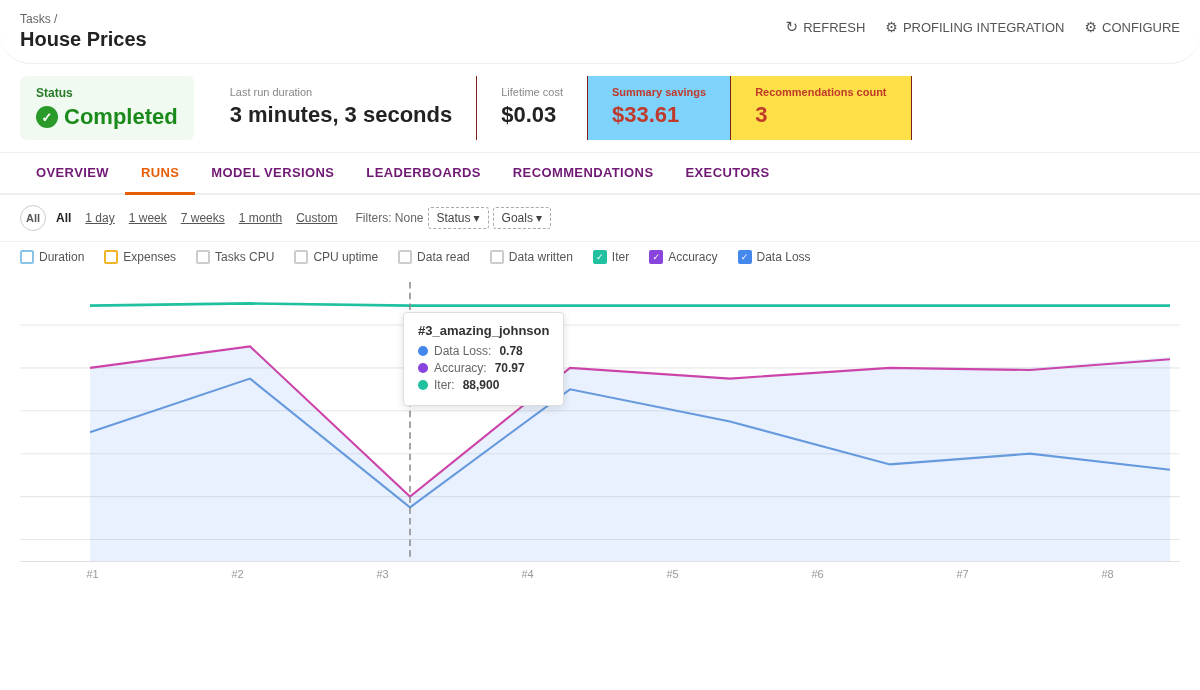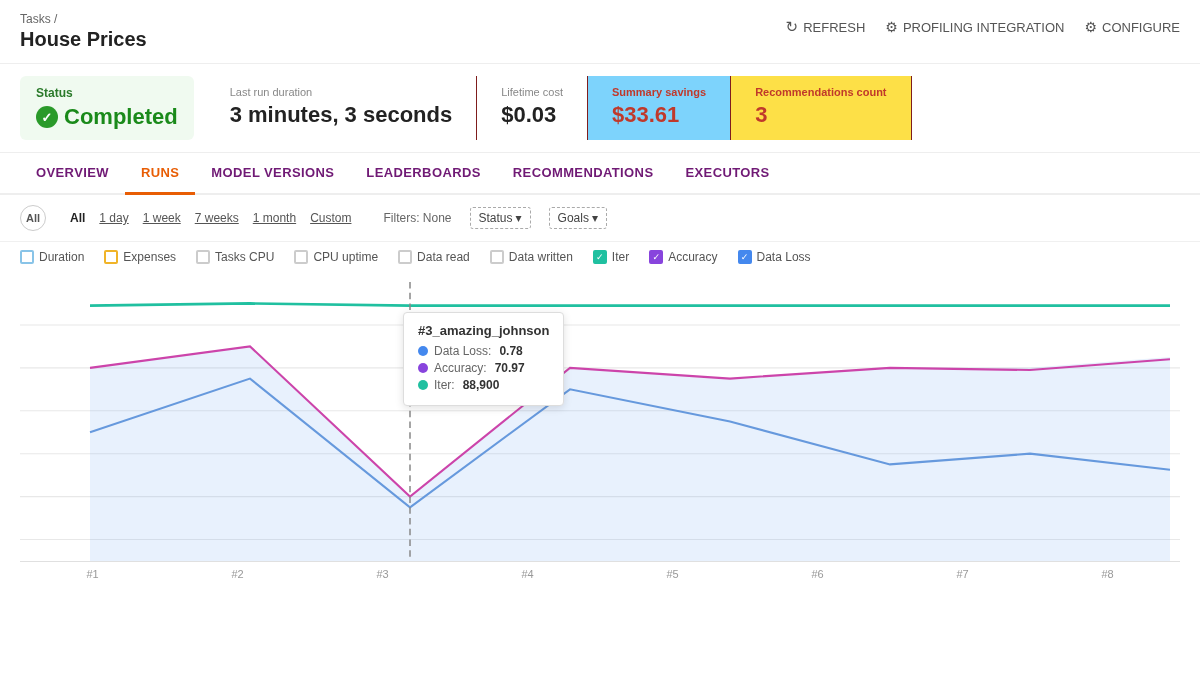--- a/index.html
+++ b/index.html
@@ -1,18 +1,18 @@
 <!DOCTYPE html>
 <html><head>
   <meta charset="utf-8">
   <style>
     * { box-sizing: border-box; margin: 0; padding: 0; }
     body { font-family: -apple-system, BlinkMacSystemFont, 'Segoe UI', Arial, sans-serif; background: #fff; color: #333; font-size: 13px; }
 
-    .header { padding: 12px 20px 4px; border-bottom: 1px solid #eee; }
+    .header { padding: 12px 20px 4px; border-bottom: 1px solid #eee; border-radius: 30px; }
     .breadcrumb { font-size: 12px; color: #666; margin-bottom: 2px; }
     .page-title { font-size: 20px; font-weight: 600; color: #222; margin-bottom: 8px; }
     .header-actions { position: absolute; top: 18px; right: 20px; display: flex; align-items: center; gap: 20px; }
     .header-action-btn { display: flex; align-items: center; gap: 5px; font-size: 13px; color: #555; cursor: pointer; text-decoration: none; border: none; background: none; }
 
     .stats-row { display: flex; padding: 12px 20px; gap: 0; border-bottom: 1px solid #eee; }
     .stat-card { padding: 10px 24px; border-right: 1px solid #7f1d1d; }
     .stat-card:first-child { padding-left: 0; }
     .stat-card-label { font-size: 11px; color: #888; margin-bottom: 4px; font-weight: 500; text-transform: none; }
     .stat-card-value { font-size: 22px; font-weight: 600; color: #222; }
@@ -25,21 +25,21 @@
     .stat-card.recommendations { background: #fde047; }
     .stat-card.recommendations .stat-card-label { color: #c0392b; font-weight: 600; font-size: 11px; }
     .stat-card.recommendations .stat-card-value { color: #c0392b; font-size: 22px; }
 
     .check-icon { width: 22px; height: 22px; background: #2a9a2a; border-radius: 50%; display: inline-flex; align-items: center; justify-content: center; color: white; font-size: 13px; flex-shrink: 0; }
 
     .tabs { display: flex; padding: 0 20px; border-bottom: 2px solid #eee; gap: 0; }
     .tab { padding: 12px 16px; font-size: 13px; font-weight: 600; color: #701a75; cursor: pointer; border-bottom: 3px solid transparent; margin-bottom: -2px; letter-spacing: 0.03em; }
     .tab.active { color: #e85d04; border-bottom-color: #e85d04; }
 
-    .toolbar { display: flex; align-items: center; padding: 10px 20px; gap: 18px; border-bottom: 1px solid #f0f0f0; }
+    .toolbar { display: flex; align-items: center; padding: 10px 20px; gap: 4px; border-bottom: 1px solid #f0f0f0; }
     .all-badge { border: 1px solid #ccc; border-radius: 50%; width: 26px; height: 26px; display: flex; align-items: center; justify-content: center; font-size: 11px; font-weight: 600; color: #555; cursor: pointer; }
     .time-filters { display: flex; gap: 2px; align-items: center; font-size: 12px; color: #555; }
     .time-filter { padding: 2px 6px; cursor: pointer; }
     .time-filter.active { font-weight: 700; color: #222; }
     .time-filter.underline { text-decoration: underline; }
     .filters-label { font-size: 12px; color: #666; margin-left: 8px; }
     .dropdown-btn { display: flex; align-items: center; gap: 3px; font-size: 12px; color: #444; cursor: pointer; border: 1px dashed #aaa; border-radius: 3px; padding: 3px 8px; }
 
     .legend { display: flex; align-items: flex-end; padding: 8px 20px; gap: 20px; flex-wrap: wrap; }
     .legend-item { display: flex; align-items: center; gap: 5px; font-size: 12px; color: #555; cursor: pointer; }

